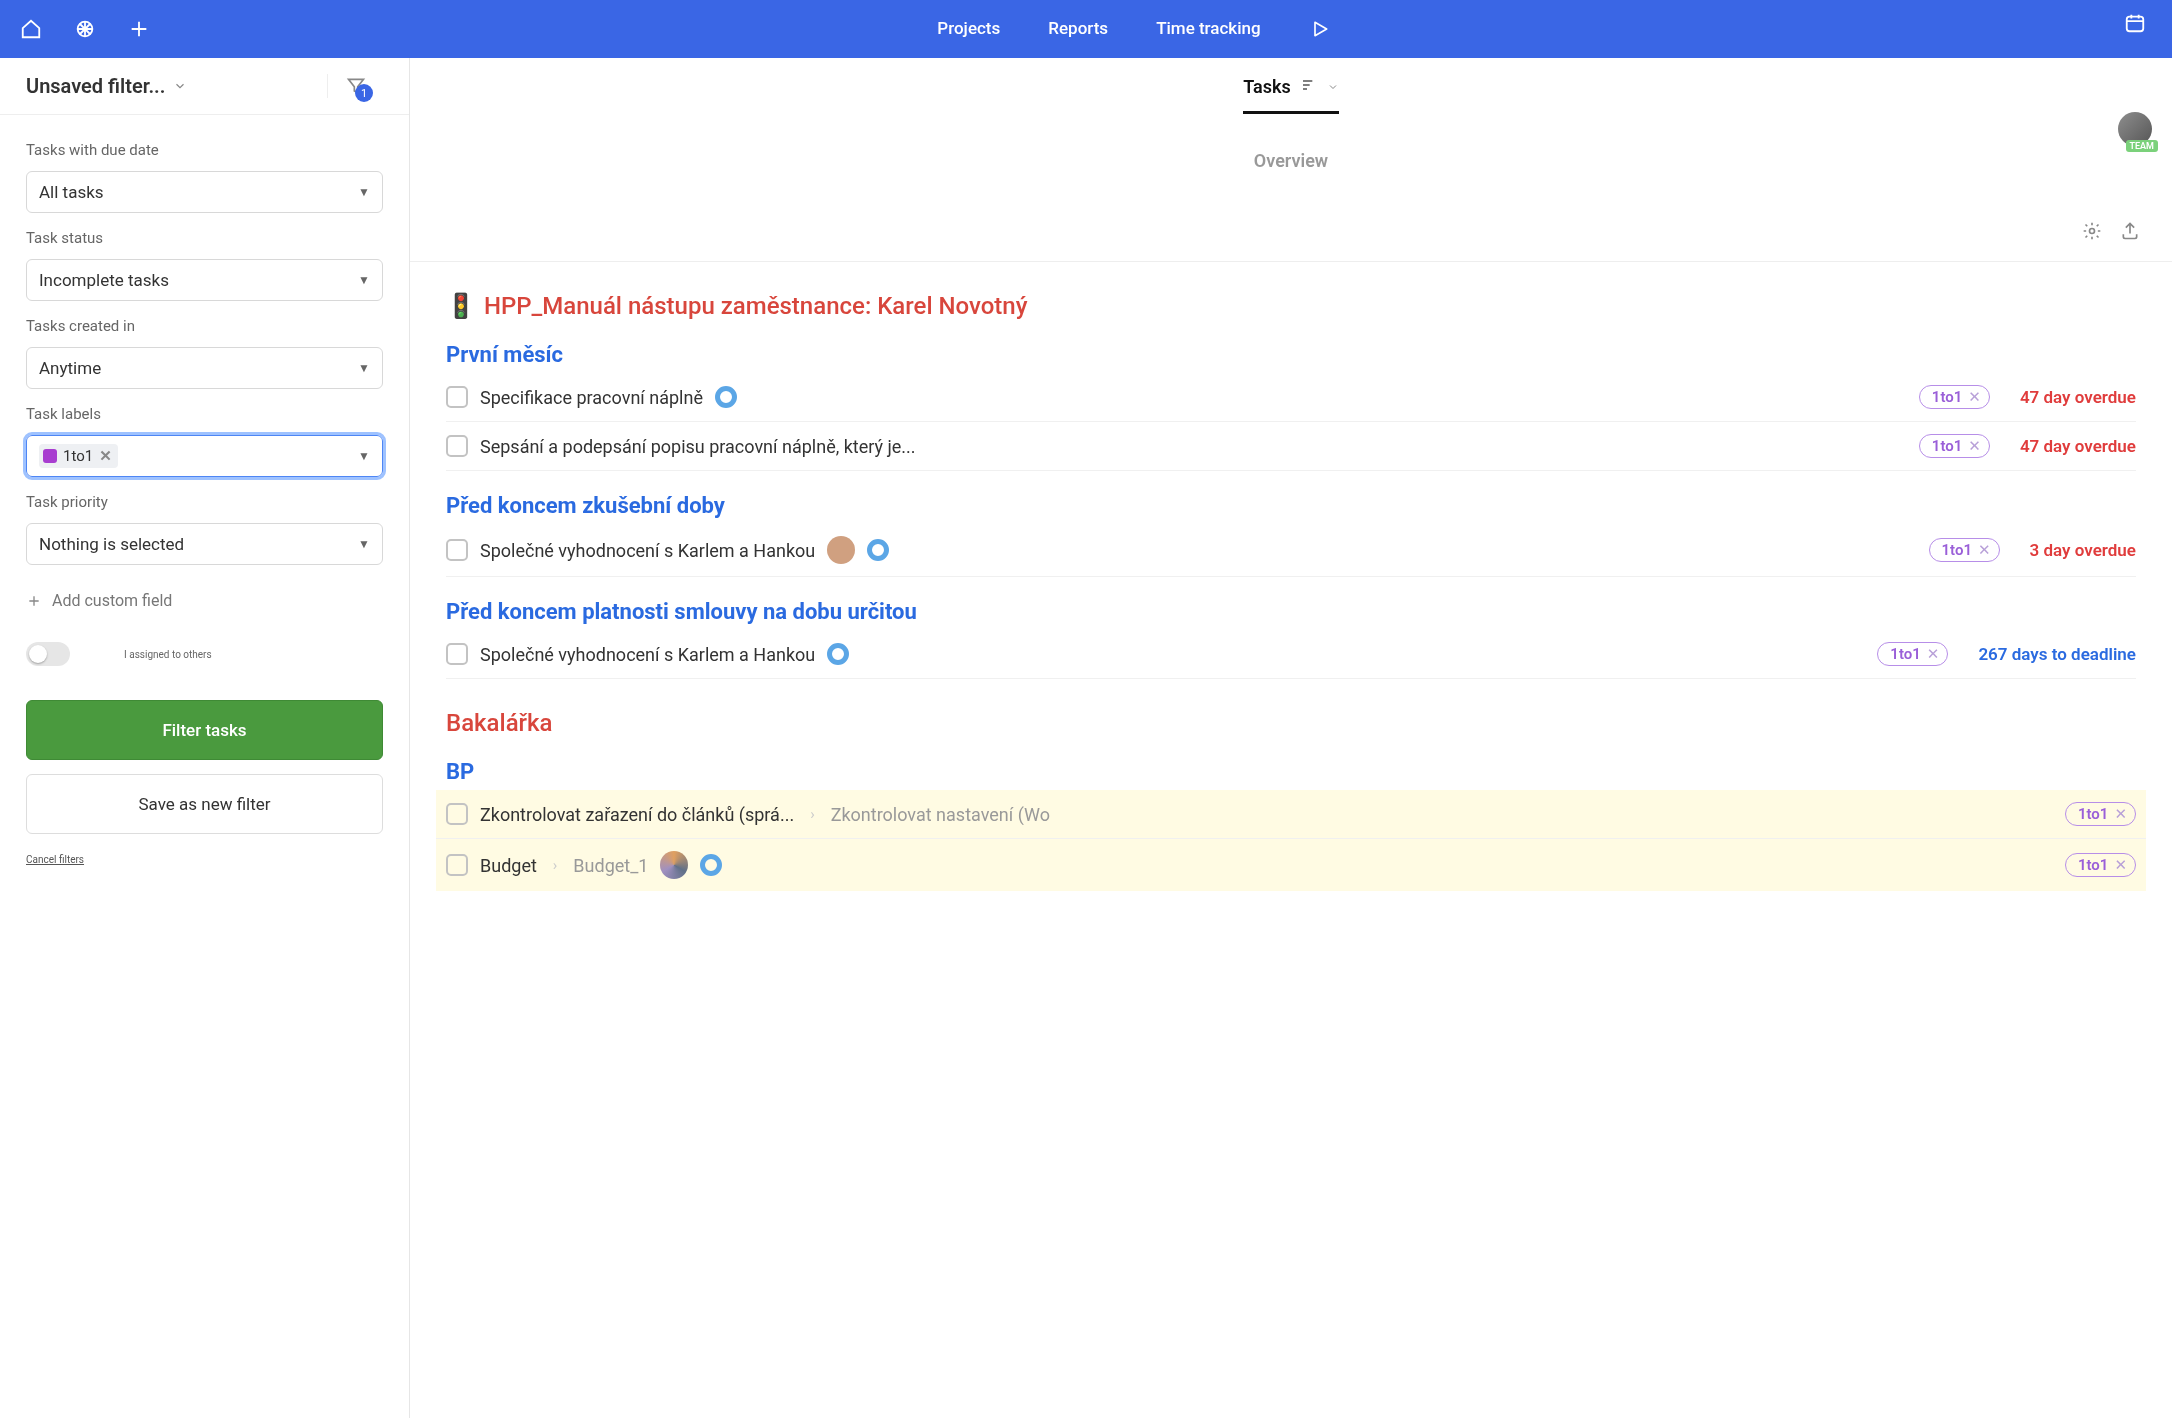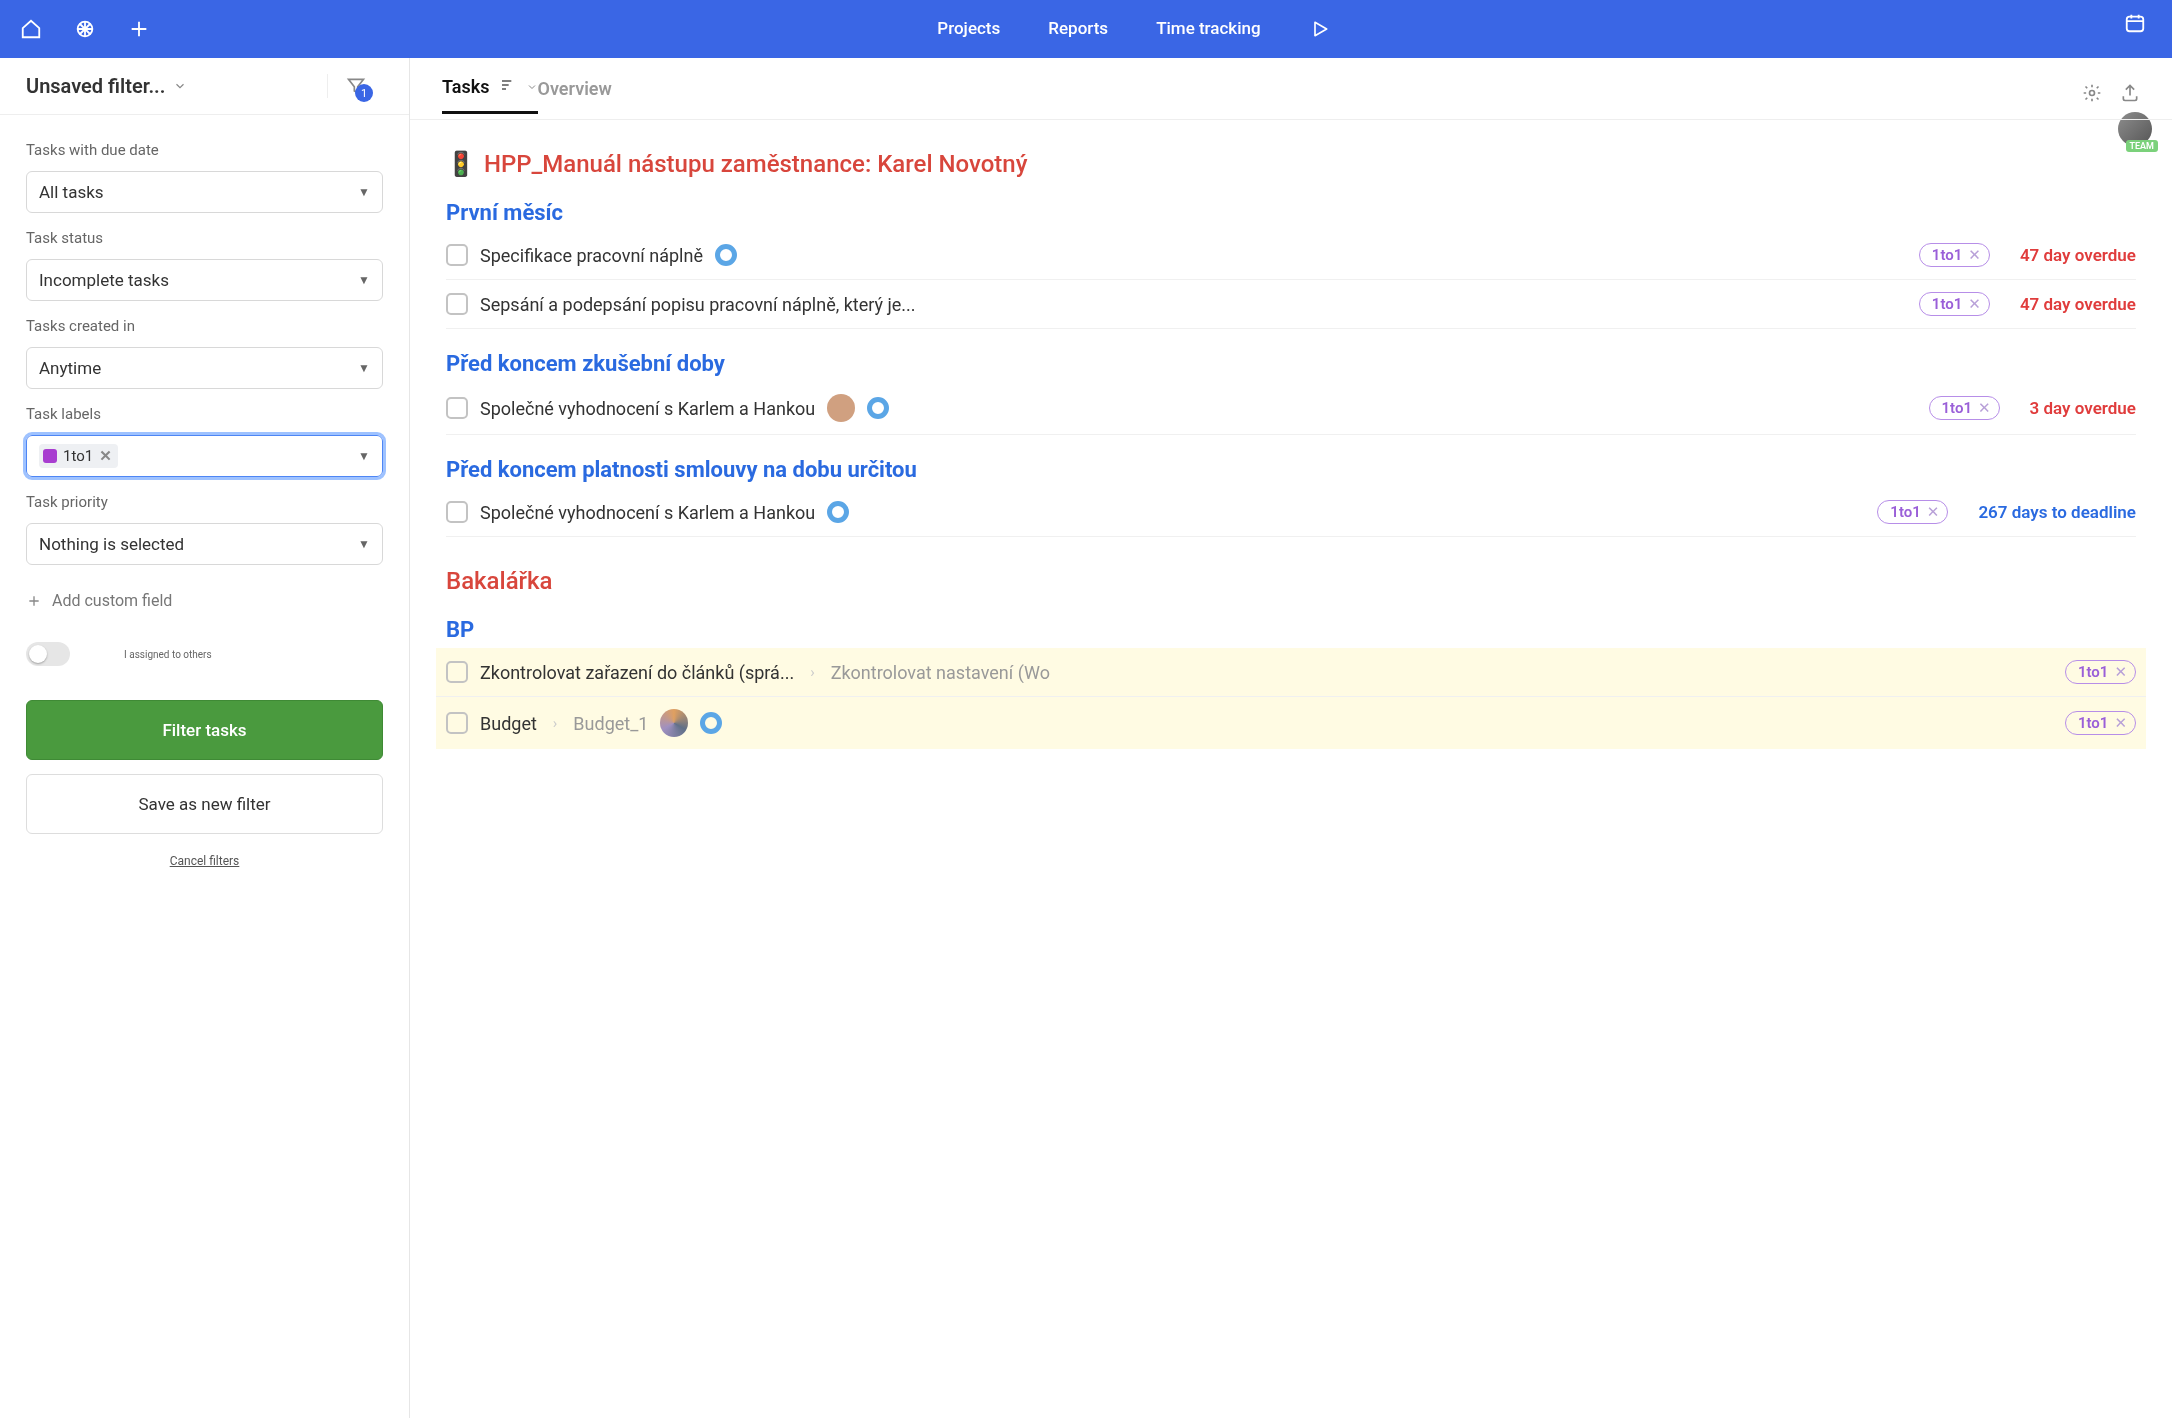--- a/index.html
+++ b/index.html
@@ -68,24 +68,24 @@
     .tag-chip { display:inline-flex; align-items:center; gap:6px; background:#eef0f3; border-radius:4px; padding:3px 6px 3px 4px; font-size:15px;}
     .tag-swatch { width:14px;height:14px; background:#a83dd0; border-radius:3px; }
     .tag-x { color:#888; font-weight:600; cursor:pointer;}
     .add-field { display:flex; align-items:center; gap:10px; color:#777; margin-top:22px; cursor:pointer; font-size:16px;}
     .toggle-row { display:flex; align-items:center; gap:14px; margin-top:28px; }
     .toggle { width:44px;height:24px; border-radius:14px; background:#e6e6e6; position:relative; cursor:pointer;}
     .toggle::after{content:"";position:absolute;left:3px;top:3px;width:18px;height:18px;border-radius:50%;background:#fff;box-shadow:0 1px 2px rgba(0,0,0,.3);}
     .btn { height:60px; border-radius:6px; display:flex; align-items:center; justify-content:center; font-size:17px; cursor:pointer; }
     .btn-green { background:#4a9a3e; color:#fff; border:1px solid #3f8a35; margin-top:30px; font-weight:500;}
     .btn-white { background:#fff; border:1px solid #ddd; margin-top:10px; }
-    .cancel-link { text-align:center; margin-top:16px; color:#555; text-decoration:underline; cursor:pointer; font-size:12px;}
+    .cancel-link { text-align:left; margin-top:16px; color:#555; text-decoration:underline; cursor:pointer; font-size:10px;}
     
     .content { flex:1; display:flex; flex-direction:column; overflow:hidden; }
-    .content-tabs { display:flex; align-items:center; padding: 18px 32px 5px; border-bottom:1px solid #eee; position:relative;}
+    .content-tabs { display:flex; align-items:center; padding: 18px 32px 16px; border-bottom:1px solid #eee; gap:36px; position:relative;flex-direction:column;}
     .tab { font-size:18px; font-weight:600; color:#999; padding-bottom:14px; cursor:pointer; display:flex; align-items:center; gap:10px;}
     .tab.active { color:#111; border-bottom:3px solid #111; }
     .tab-actions { margin-left:auto; display:flex; gap:18px; color:#888; }
     .content-body { flex:1; overflow-y:auto; padding: 26px 36px; }
     .project-title { font-size:24px; font-weight:500; margin-top:4px; display:flex; align-items:center; gap:8px; cursor:pointer;}
     .project-title.red { color:#d8463c; }
     .section-title { color:#2a6ae0; font-size:22px; font-weight:700; margin-top:22px; margin-bottom:6px; cursor:pointer;}
     .task-row { display:flex; align-items:center; padding:12px 0; border-bottom:1px solid #f0f0f0; gap:14px; }
     .task-row:last-child { border-bottom:0; }
     .checkbox { width:22px;height:22px;border:2px solid #c3c3c3;border-radius:5px; flex-shrink:0; cursor:pointer;}

